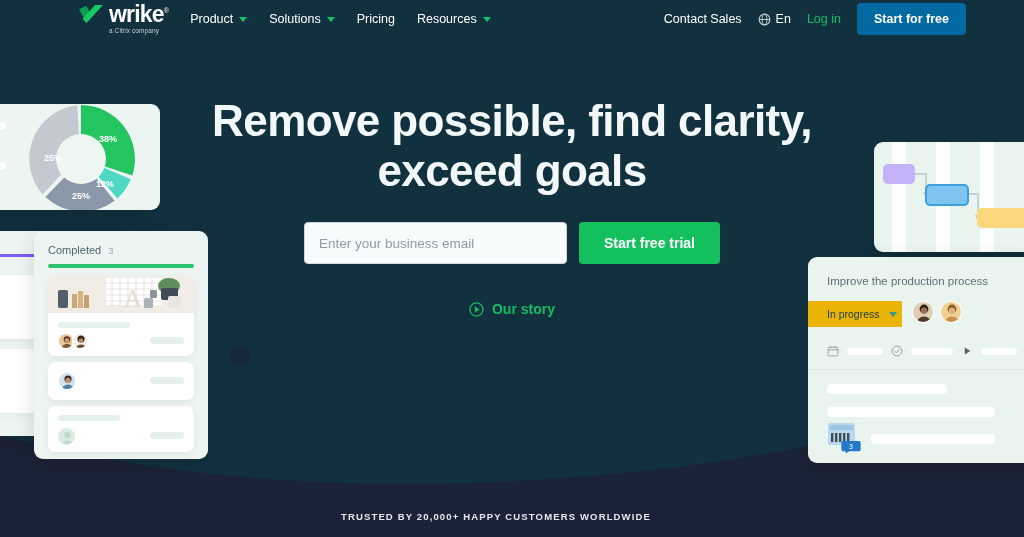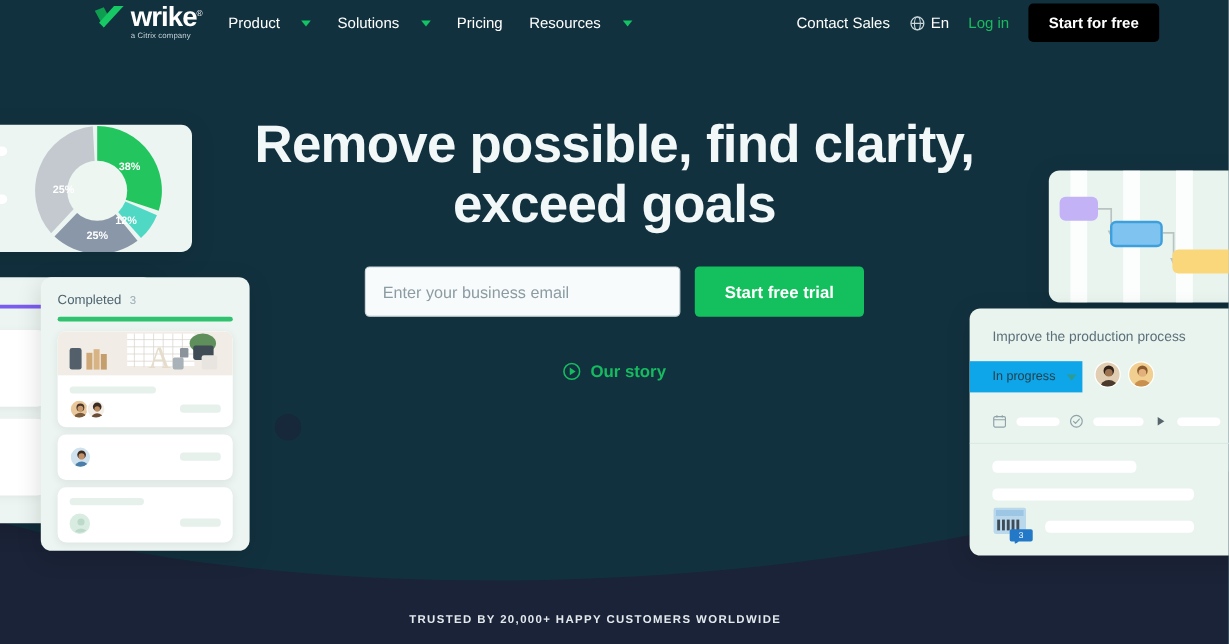--- a/index.html
+++ b/index.html
@@ -31,36 +31,36 @@
   #logo-check { width:26px; height:22px; margin-right:4px; margin-top:2px; }
   .logo-text-wrap { display:flex; flex-direction:column; line-height:1; }
   #logo-wordmark {
     font-size:23px; font-weight:bold; color:#ffffff;
     letter-spacing:-0.8px; position:relative;
   }
   #logo-reg { font-size:7px; vertical-align:super; font-weight:normal; }
   #logo-tagline { font-size:6.5px; color:#c6d2d7; margin-top:2px; letter-spacing:.1px; }
   #nav-links { display:flex; align-items:center; margin-left:22px; gap:22px; }
   .nav-link {
-    font-size:12.5px; color:#ffffff; display:flex; align-items:center; gap:18px;
+    font-size:12.5px; color:#ffffff; display:flex; align-items:center; gap:6px;
     cursor:pointer; white-space:nowrap;
   }
   .caret {
     width:0; height:0; border-left:4px solid transparent;
     border-right:4px solid transparent; border-top:5px solid #13c464;
   }
   #nav-right {
     margin-left:auto; margin-right:58px; display:flex; align-items:center; gap:16px;
   }
   #contact-sales { font-size:12.5px; color:#ffffff; cursor:pointer; }
   #lang-switch { display:flex; align-items:center; gap:5px; font-size:12.5px; color:#ffffff; cursor:pointer; }
   #globe-icon { width:13px; height:13px; }
   #login-link { font-size:12.5px; color:#18bb5e; cursor:pointer; }
   #start-free-btn {
-    background:#000000; color:#ffffff; font-size:12.5px; font-weight:bold;
+    background:#0369a1; color:#ffffff; font-size:12.5px; font-weight:bold;
     border:none; border-radius:4px; padding:9px 17px; cursor:pointer;
     font-family:"Liberation Sans", sans-serif;
   }
   
   #hero { position:absolute; left:0; top:0; width:1024px; z-index:30; }
   #hero-title {
     margin-top:96px; text-align:center; color:#f2f7f8;
     font-size:44px; font-weight:bold; line-height:1.14; letter-spacing:-0.6px;
   }
   #hero-sub {
@@ -147,21 +147,21 @@
   #task-detail-card {
     left:808px; top:257px; width:236px; height:206px;
     background:#e9f4ef; border-radius:9px; z-index:14;
     box-shadow:0 5px 20px rgba(0,0,0,.14); overflow:hidden; position:absolute;
   }
   #td-title {
     position:absolute; left:19px; top:18px; font-size:11.5px; color:#5c7079;
   }
   #td-status {
     position:absolute; left:0px; top:44px; width:94px; height:26px;
-    background:#0ea5e9; display:flex; align-items:center; padding-left:19px; gap:9px;
+    background:#eab308; display:flex; align-items:center; padding-left:19px; gap:9px;
   }
   #td-status-label { font-size:10.5px; color:#23414b; }
   #td-status-caret {
     width:0;height:0;border-left:4px solid transparent;border-right:4px solid transparent;
     border-top:5px solid #2e9c90;
   }
   #td-avatars { position:absolute; left:104px; top:44px; display:flex; gap:6px; }
   #td-toolbar {
     position:absolute; left:19px; top:83px; width:220px; height:22px;
     display:flex; align-items:center; gap:8px;

